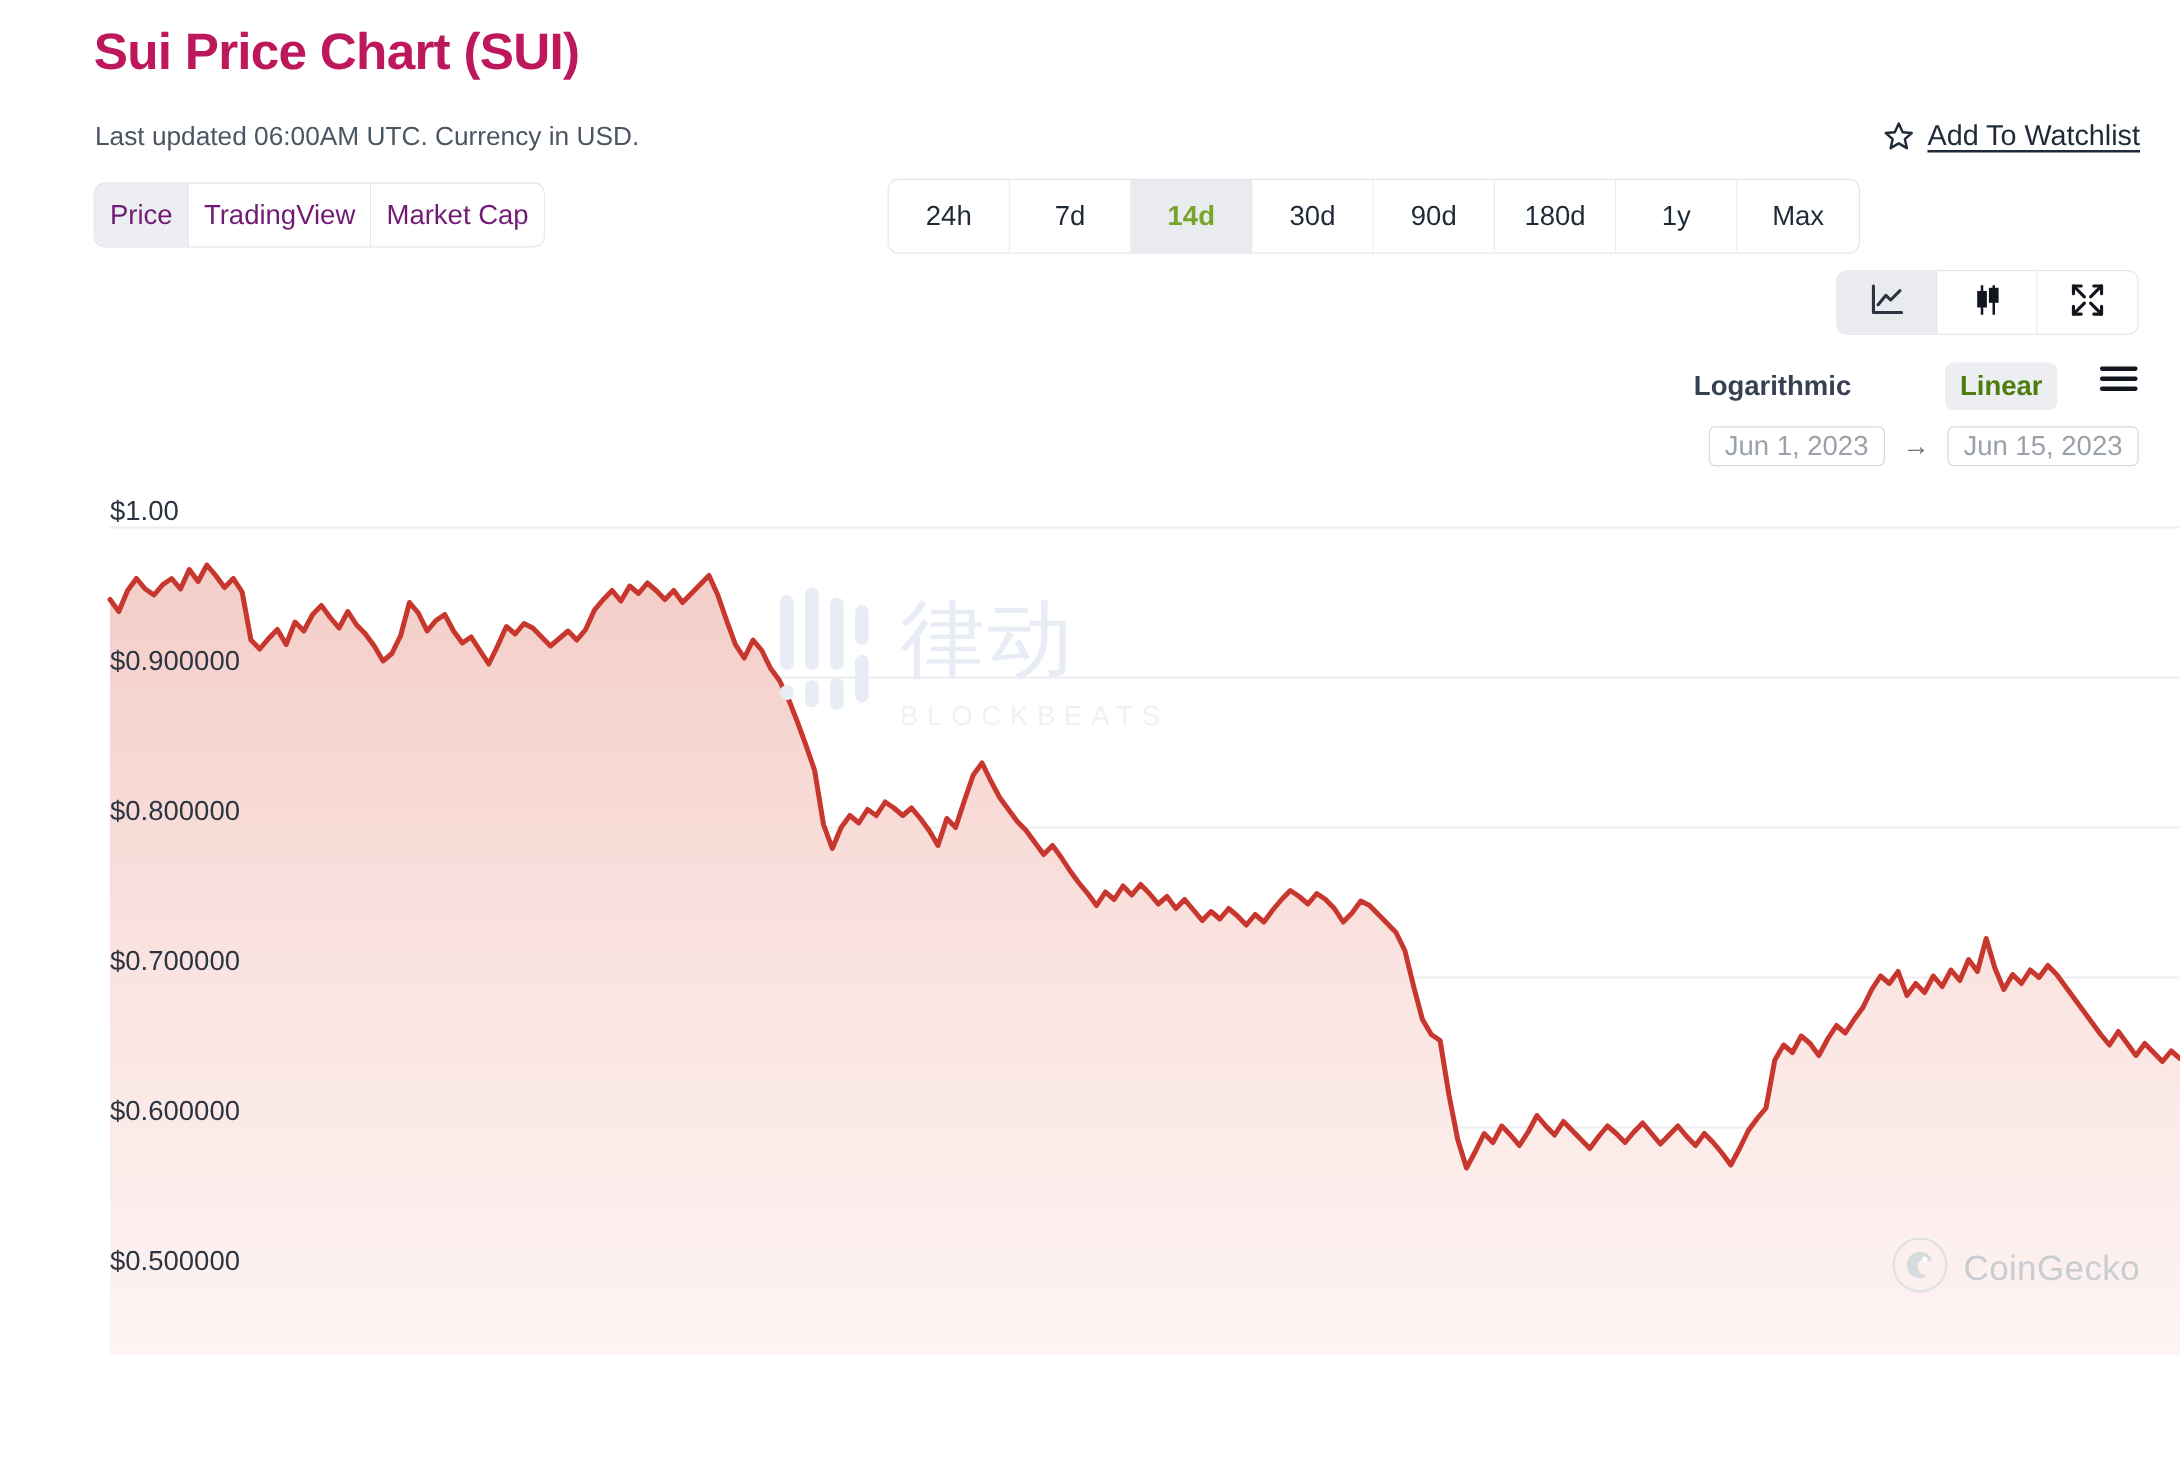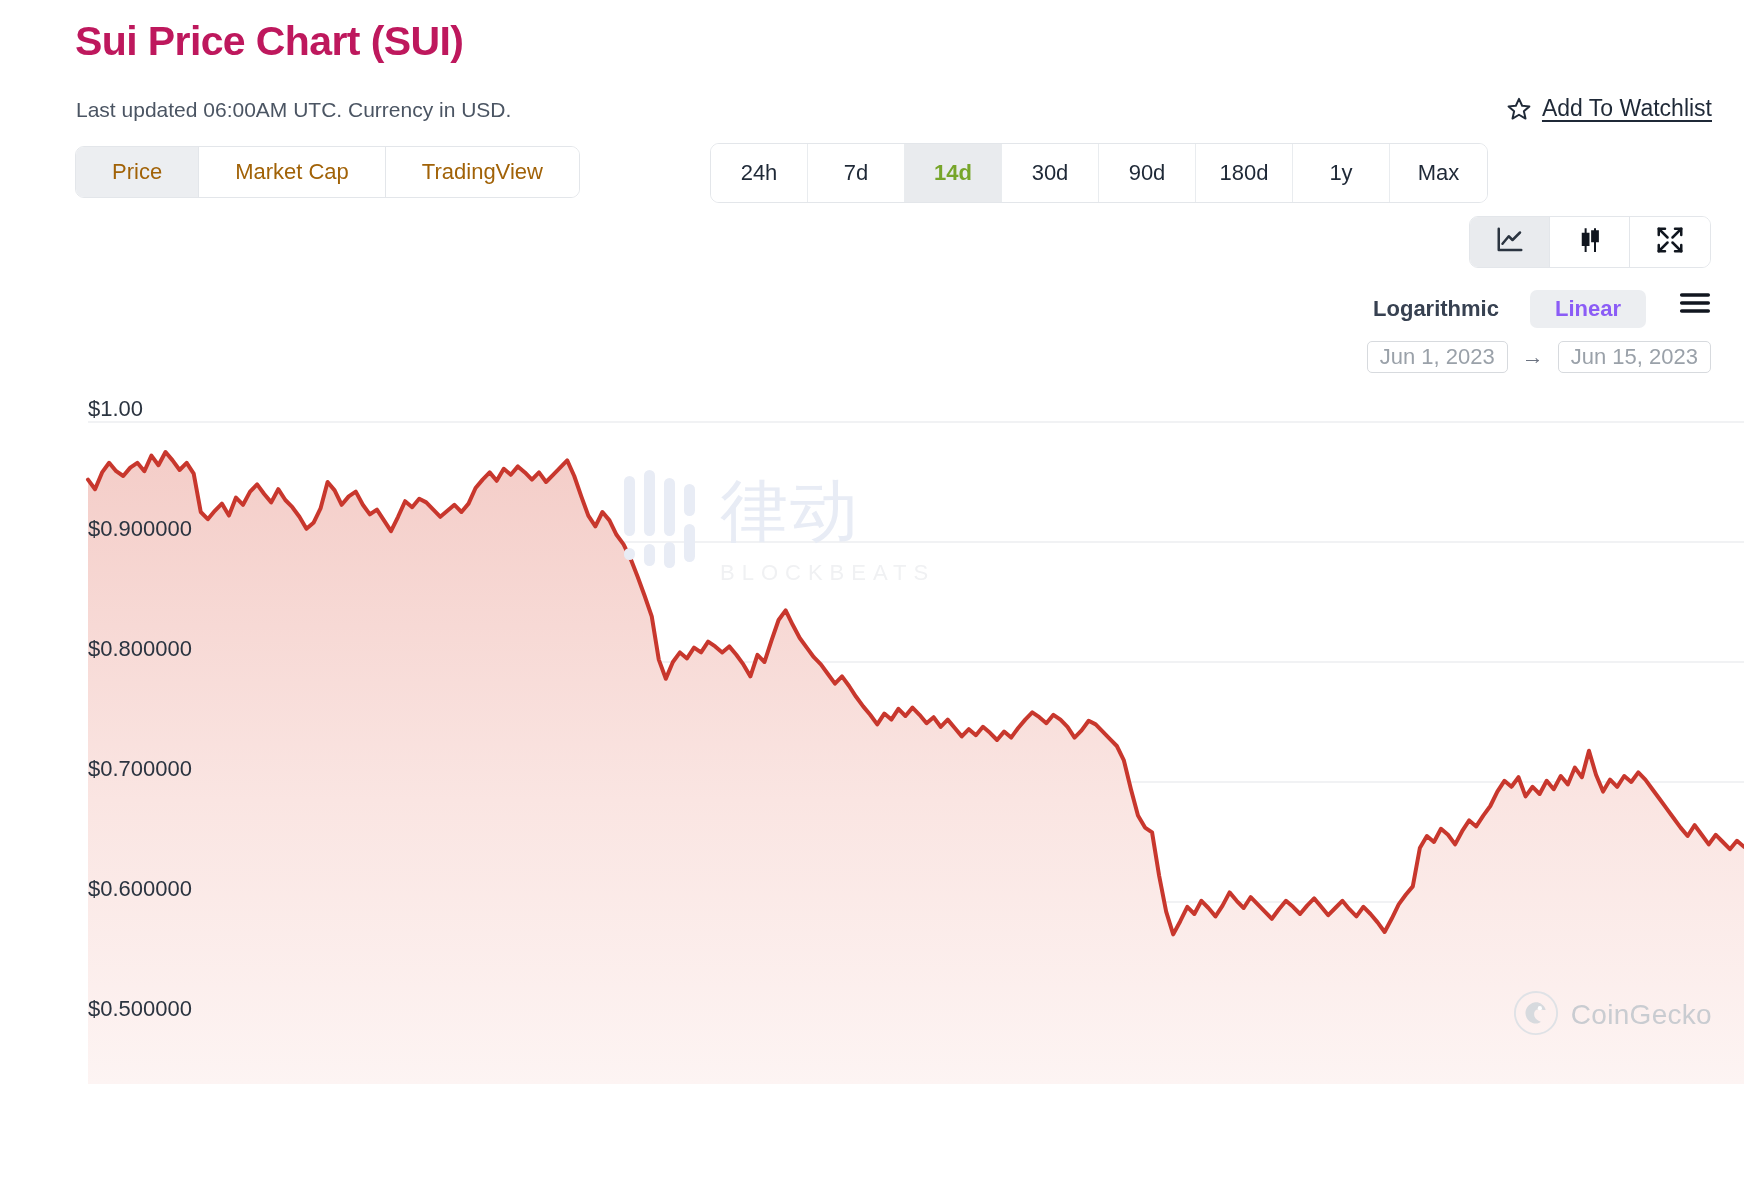--- a/index.html
+++ b/index.html
@@ -35,21 +35,21 @@
   }
 
   
   .metric-tabs {
     position: absolute; left: 75px; top: 146px;
     display: flex; border: 1px solid #e3e6ea; border-radius: 9px;
     overflow: hidden; background: #fff; height: 52px;
   }
   .metric-tab {
     display: flex; align-items: center; justify-content: center;
-    padding: 0 36px; font-size: 22px; color: #a16207;
+    padding: 0 12px; font-size: 22px; color: #701a75;
     border-right: 1px solid #e3e6ea; cursor: pointer;
     background: #fff; white-space: nowrap;
   }
   .metric-tab:last-child { border-right: none; }
   .metric-tab.active { background: #eceef1; font-weight: 500; }
 
   
   .range-tabs {
     position: absolute; left: 710px; top: 143px;
     display: flex; border: 1px solid #e3e6ea; border-radius: 9px;
@@ -78,22 +78,22 @@
 
   
   .scale-row {
     position: absolute; right: 33px; top: 290px;
     display: flex; align-items: flex-start; gap: 17px; font-weight: bold;
   }
   .scale-log {
     font-size: 22px; color: #374151; padding: 6px 14px; cursor: pointer;
   }
   .scale-lin {
-    font-size: 22px; color: #8b5cf6; background: #eceef1;
-    border-radius: 7px; padding: 6px 25px; cursor: pointer;
+    font-size: 22px; color: #4d7c0f; background: #eceef1;
+    border-radius: 7px; padding: 6px 12px; cursor: pointer; margin-left: 44px;
   }
   .hamburger { margin-left: 16px; cursor: pointer; display:block; }
 
   
   .date-row {
     position: absolute; right: 33px; top: 341px;
     display: flex; align-items: center; gap: 14px;
   }
   .date-box {
     border: 1px solid #d7dade; border-radius: 5px;
@@ -136,22 +136,22 @@
     <span>
       <svg class="star" viewBox="0 0 24 24" fill="none" stroke="#1f2937" stroke-width="1.8" stroke-linejoin="round" stroke-linecap="round">
         <polygon points="12,2.6 14.9,9.0 21.6,9.6 16.5,14.1 18.0,20.8 12,17.3 6.0,20.8 7.5,14.1 2.4,9.6 9.1,9.0"></polygon>
       </svg>
     </span>
     <span class="watchlist-label">Add To Watchlist</span>
   </div>
 
   <div class="metric-tabs">
     <div class="metric-tab active">Price</div>
+    <div class="metric-tab">TradingView</div>
     <div class="metric-tab">Market Cap</div>
-    <div class="metric-tab">TradingView</div>
   </div>
 
   <div class="range-tabs">
     <div class="range-tab">24h</div>
     <div class="range-tab">7d</div>
     <div class="range-tab active">14d</div>
     <div class="range-tab">30d</div>
     <div class="range-tab">90d</div>
     <div class="range-tab">180d</div>
     <div class="range-tab">1y</div>

